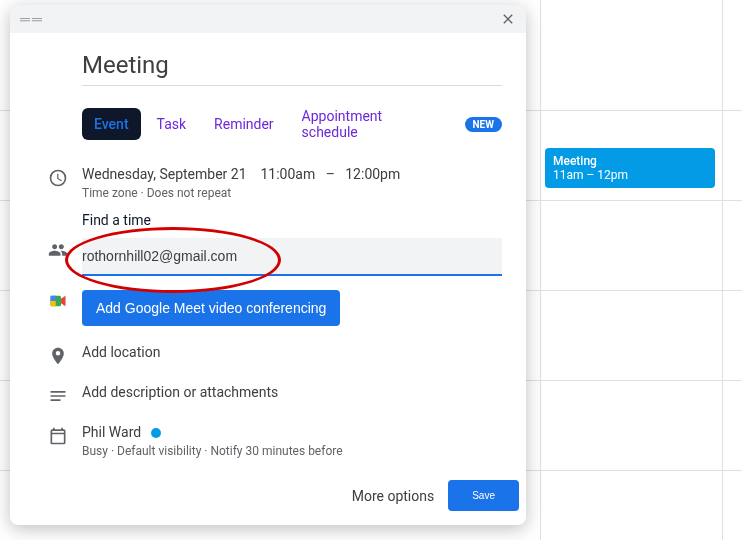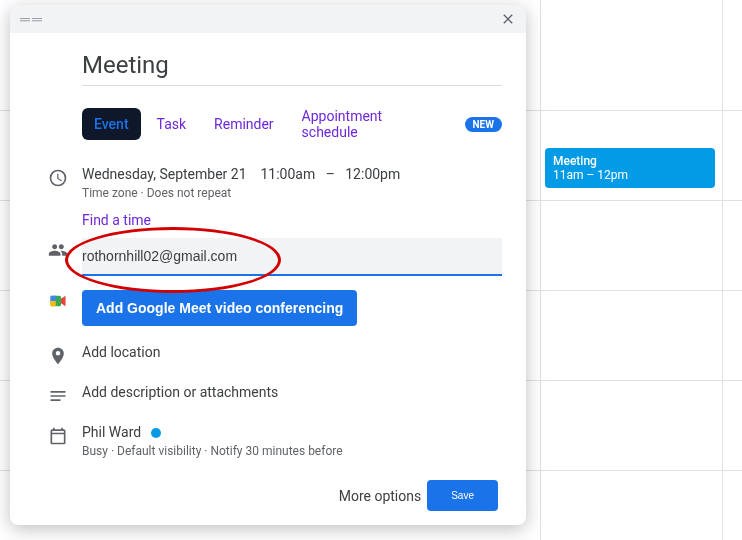--- a/index.html
+++ b/index.html
@@ -19,27 +19,27 @@
   .title-row{margin-left:48px;margin-top:10px;}
   .title-input{font-size:24px;color:#3c4043;border:none;border-bottom:1px solid #dadce0;width:100%;padding:4px 0 6px 0;}
   .tabs{margin-left:48px;margin-top:14px;display:flex;align-items:center;gap:4px;}
   .tab{font-size:14px;color:#6d28d9;padding:8px 12px;border-radius:6px;cursor:pointer;}
   .tab.active{background:#0f172a;color:#1a73e8;font-weight:500;}
   .new-badge{background:#1a73e8;color:#fff;border-radius:10px;font-size:10px;font-weight:700;padding:2px 8px;margin-left:16px;}
   .row{display:flex;align-items:flex-start;margin-top:18px;}
   .row .icon{width:48px;display:flex;justify-content:center;padding-top:2px;color:#5f6368;}
   .row .content{flex:1;font-size:14px;color:#3c4043;}
   .sub{color:#5f6368;font-size:12px;margin-top:4px;}
-  .link{color:#6d28d9;font-size:14px;margin-top:12px;cursor:pointer;}
+  .link{color:#0f172a;font-size:14px;margin-top:12px;cursor:pointer;}
   .guest-row{margin-top:10px;}
   .guest-input{width:100%;box-sizing:border-box;background:#f1f3f4;border:none;border-bottom:2px solid #1a73e8;padding:10px 0;font-size:14px;color:#3c4043;outline:none;}
-  .meet-btn{display:inline-flex;align-items:center;gap:10px;background:#1a73e8;color:#fff;border:none;border-radius:4px;font-size:14px;font-weight:700;padding:10px 14px;cursor:pointer;}
+  .meet-btn{display:inline-flex;align-items:center;gap:10px;background:#1a73e8;color:#fff;border:none;border-radius:4px;font-size:14px;font-weight:400;padding:10px 14px;cursor:pointer;}
   .gray{color:#5f6368;}
   .dot{display:inline-block;width:10px;height:10px;border-radius:50%;background:#039be5;margin-left:6px;vertical-align:middle;}
-  .footer{position:absolute;bottom:14px;right:28px;display:flex;align-items:center;gap:6px;}
+  .footer{position:absolute;bottom:14px;right:7px;display:flex;align-items:center;gap:14px;}
   .more{font-size:14px;color:#3c4043;cursor:pointer;}
   .save{background:#1a73e8;color:#fff;border:none;border-radius:4px;font-size:10px;font-weight:500;padding:10px 24px;cursor:pointer;}
   
   .anno{position:absolute;left:55px;top:222px;width:210px;height:60px;border:3px solid #d20000;border-radius:50%;pointer-events:none;z-index:20;}
   svg{display:block;}
 </style>
 </head>
 <body>
 
 <div class="cal-col"></div>

